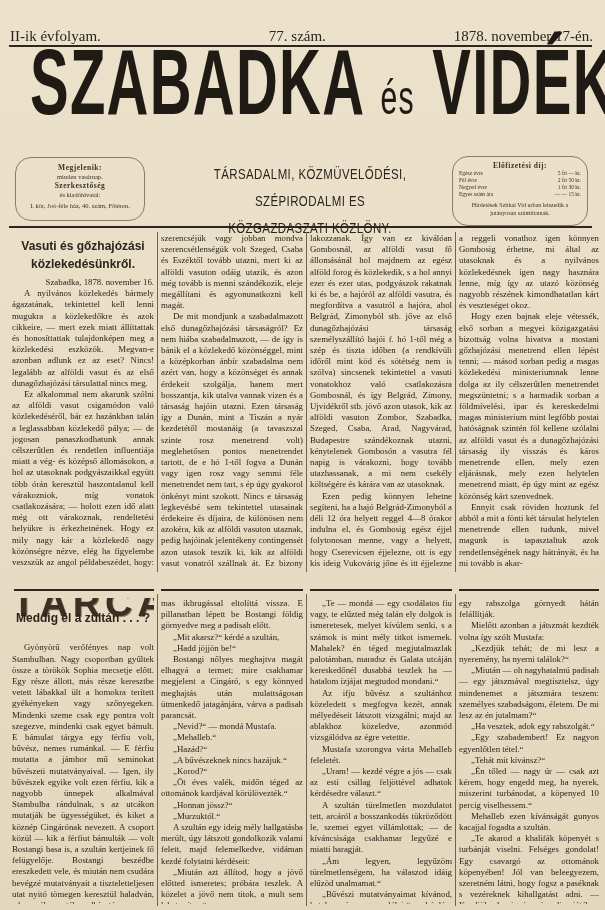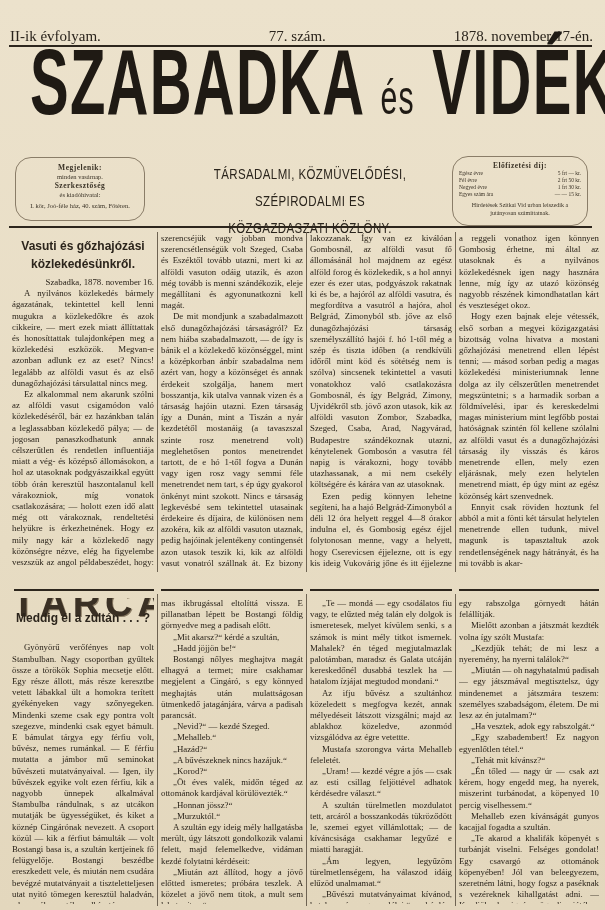--- a/index.html
+++ b/index.html
@@ -144,21 +144,21 @@
     <p>Gyönyörű verőfényes nap volt Stambulban. Nagy csoportban gyűltek össze a törökök Sophia mecsetje előtt. Egy része állott, más része keresztbe vetett lábakkal ült a homokra terített gyékényeken vagy szőnyegeken. Mindenki szeme csak egy pontra volt szegezve, mindenki csak egyet bámult. E bámulat tárgya egy férfiu volt, bűvész, nemes rumánkal. — E férfiu mutatta a jámbor mű seminokat bűvészeti mutatványaival. — Igen, ily bűvészek egyike volt ezen férfiu, kik a nagyobb ünnepek alkalmával Stambulba rándulnak, s az utcákon mutatják be ügyességüket, és kiket a köznép Cingárónak nevezett. A csoport közül — kik a férfiut bámulták — volt Bostangi basa is, a szultán kertjeinek fő felügyelője. Bostangi beszédbe ereszkedett vele, és miután nem csudára bevégzé mutatványait a tiszteletteljesen utat nyitó tömegen keresztül haladván, a kapunál a portához elhívatá.</p>
     <p>A porta hosszú termeinek egyikében ült Mustafa díványán. A mozulmánok feje, a hatalmas császár — unatkozott, és idejét úgy töltötte, hogy narghiléje hosszú szárából kiemelkedő sűrű füstfellegeit bámulá. — Bohócai hasztalan törekedtek őt mulatni; sőt magának a kedvenc törpének kisérletei is, egy hatal-</p>
   </div>
   <div class="vline" style="top:594px;left:157px;height:312px"></div>
 
   <div class="col" style="top:598px;left:161px;width:142px;height:306px;">
     <p style="text-indent:0">mas ikbrugással eltolíttá vissza. E pillanatban lépett be Bostangi földig görnyedve meg a padisah előtt.</p>
     <p>„Mit akarsz?“ kérdé a szultán,</p>
     <p>„Hadd jöjjön be!“</p>
     <p>Bostangi nőlyes meghajtva magát elhagyá a termet; mire csakhamar megjelent a Cingáró, s egy könnyed meghajtás után mulattságosan ütmenkedő jatagánjára, várva a padisah parancsát.</p>
-    <p>„Nevid?“ — kezdé Szeged.</p>
+    <p>„Nevid?“ — mondá Mustafa.</p>
     <p>„Mehalleb.“</p>
     <p>„Hazád?“</p>
     <p>„A bűvészeknek nincs hazájuk.“</p>
     <p>„Korod?“</p>
     <p>„Öt éves valék, midőn téged az ottománok kardjával körülövezték.“</p>
     <p>„Honnan jössz?“</p>
     <p>„Murzuktól.“</p>
     <p>A szultán egy ideig mély hallgatásba merült, úgy látszott gondolkozik valami felett, majd felemelkedve, vidáman kezdé folytatni kérdéseit:</p>
     <p>„Miután azt állítod, hogy a jövő előtted ismeretes; próbára teszlek. A közelet a jövő nem titok, a mult sem lehet rejtve.“</p>
 

